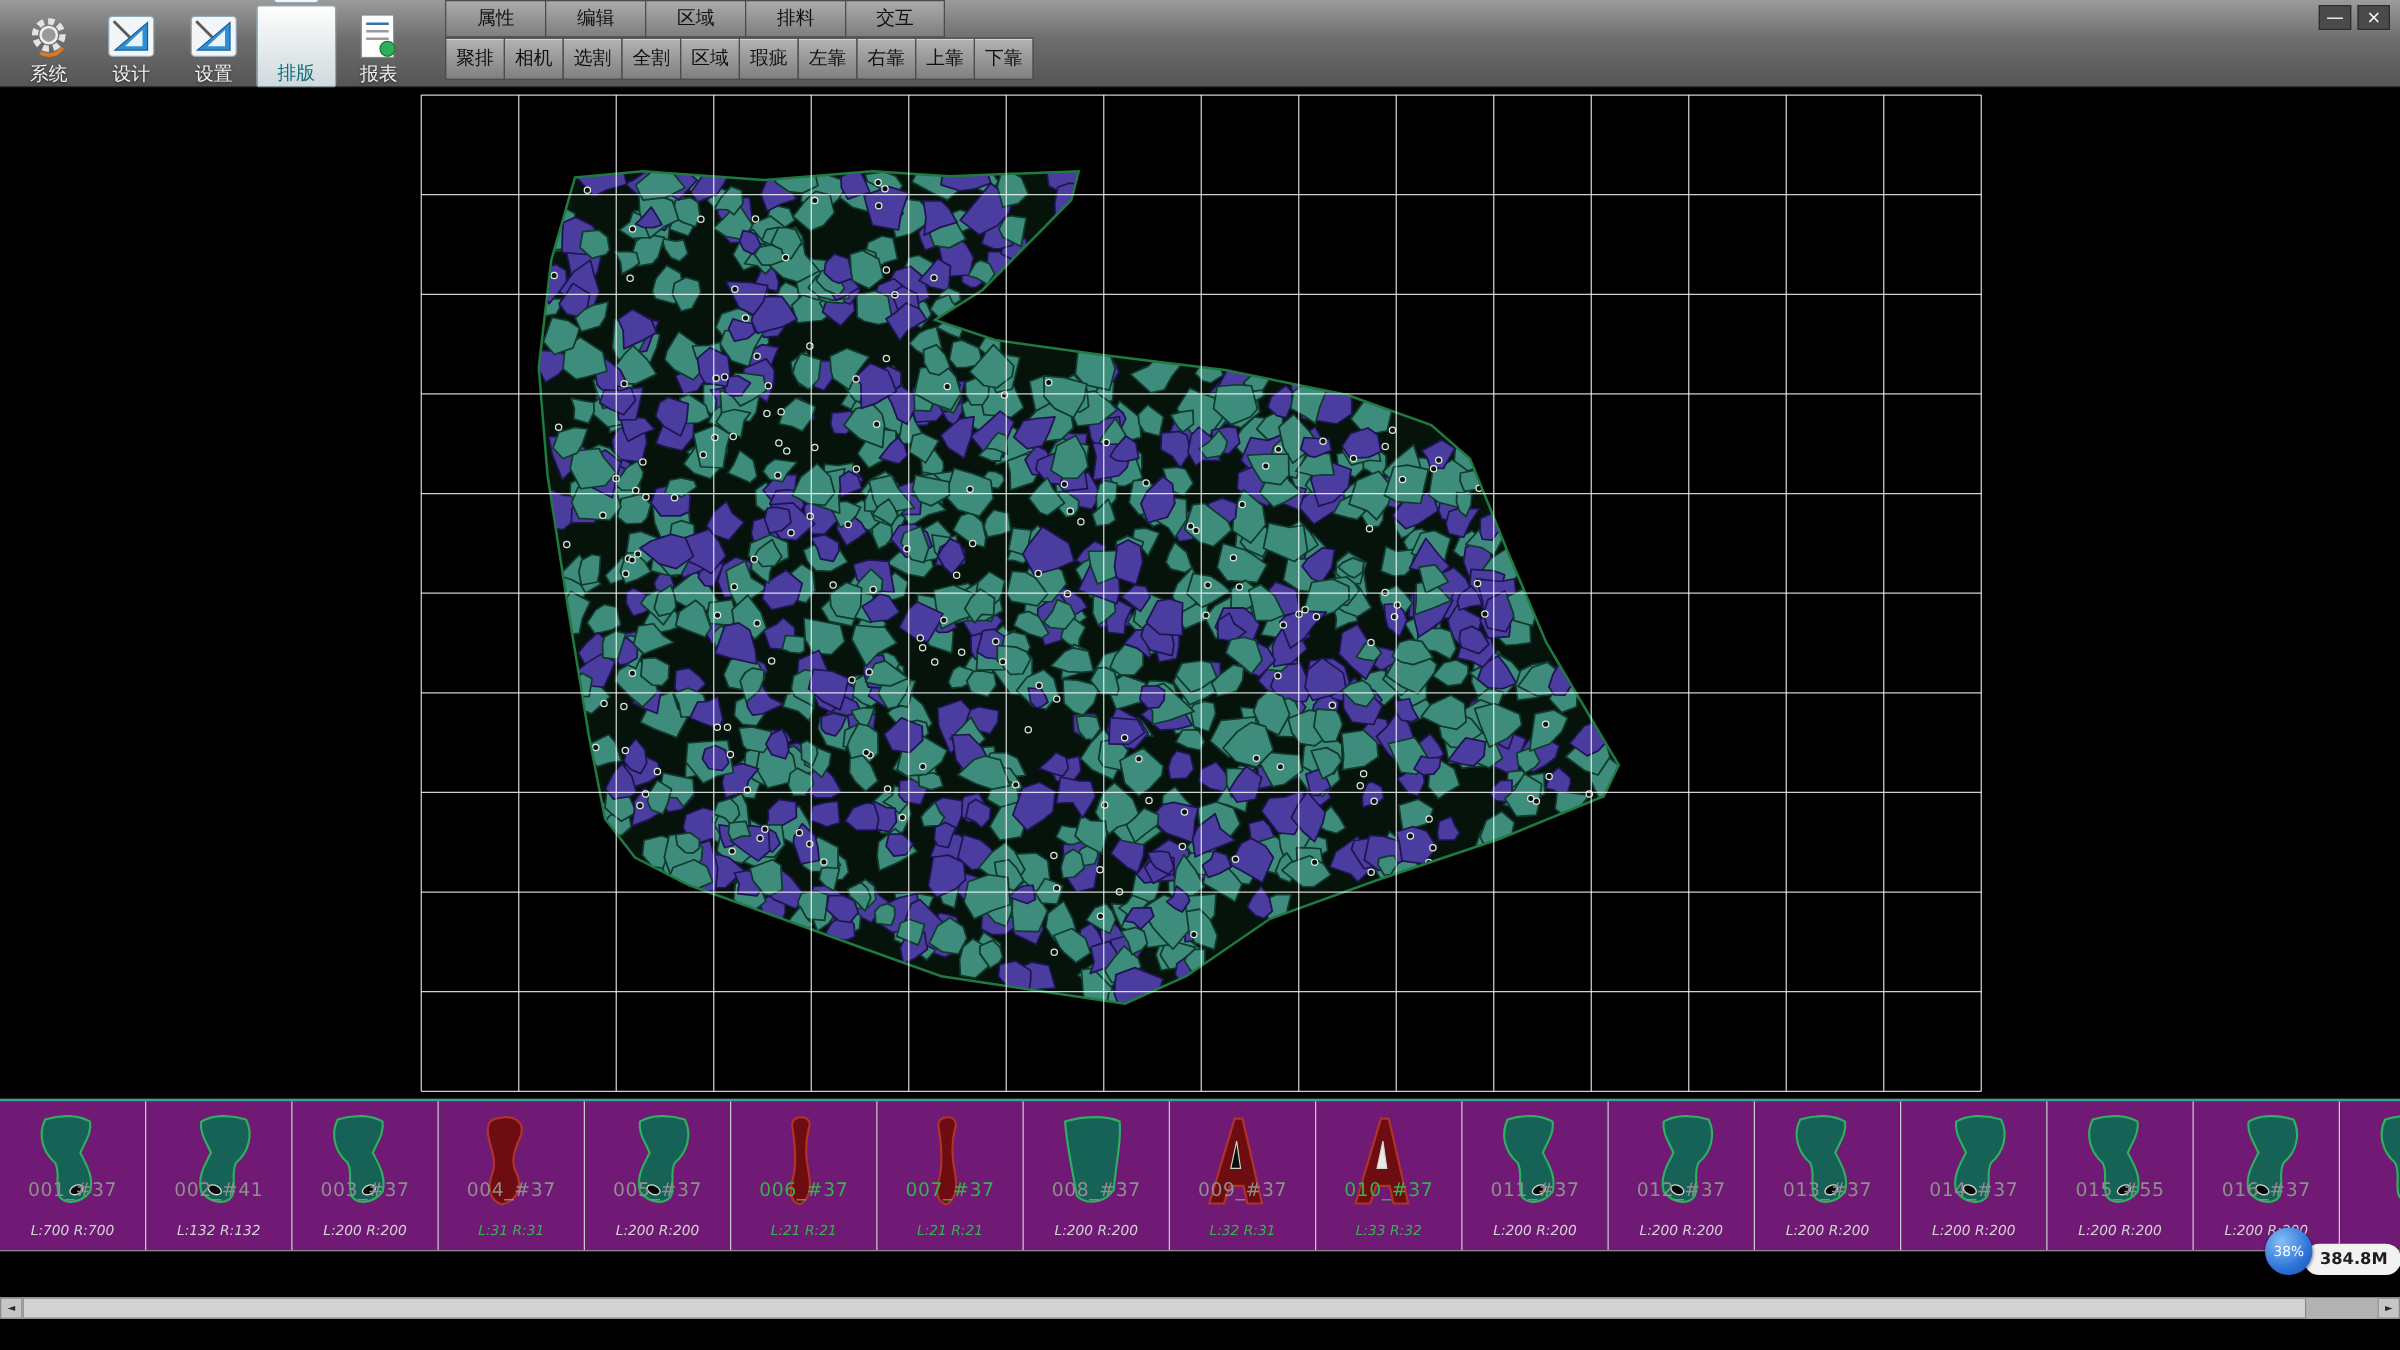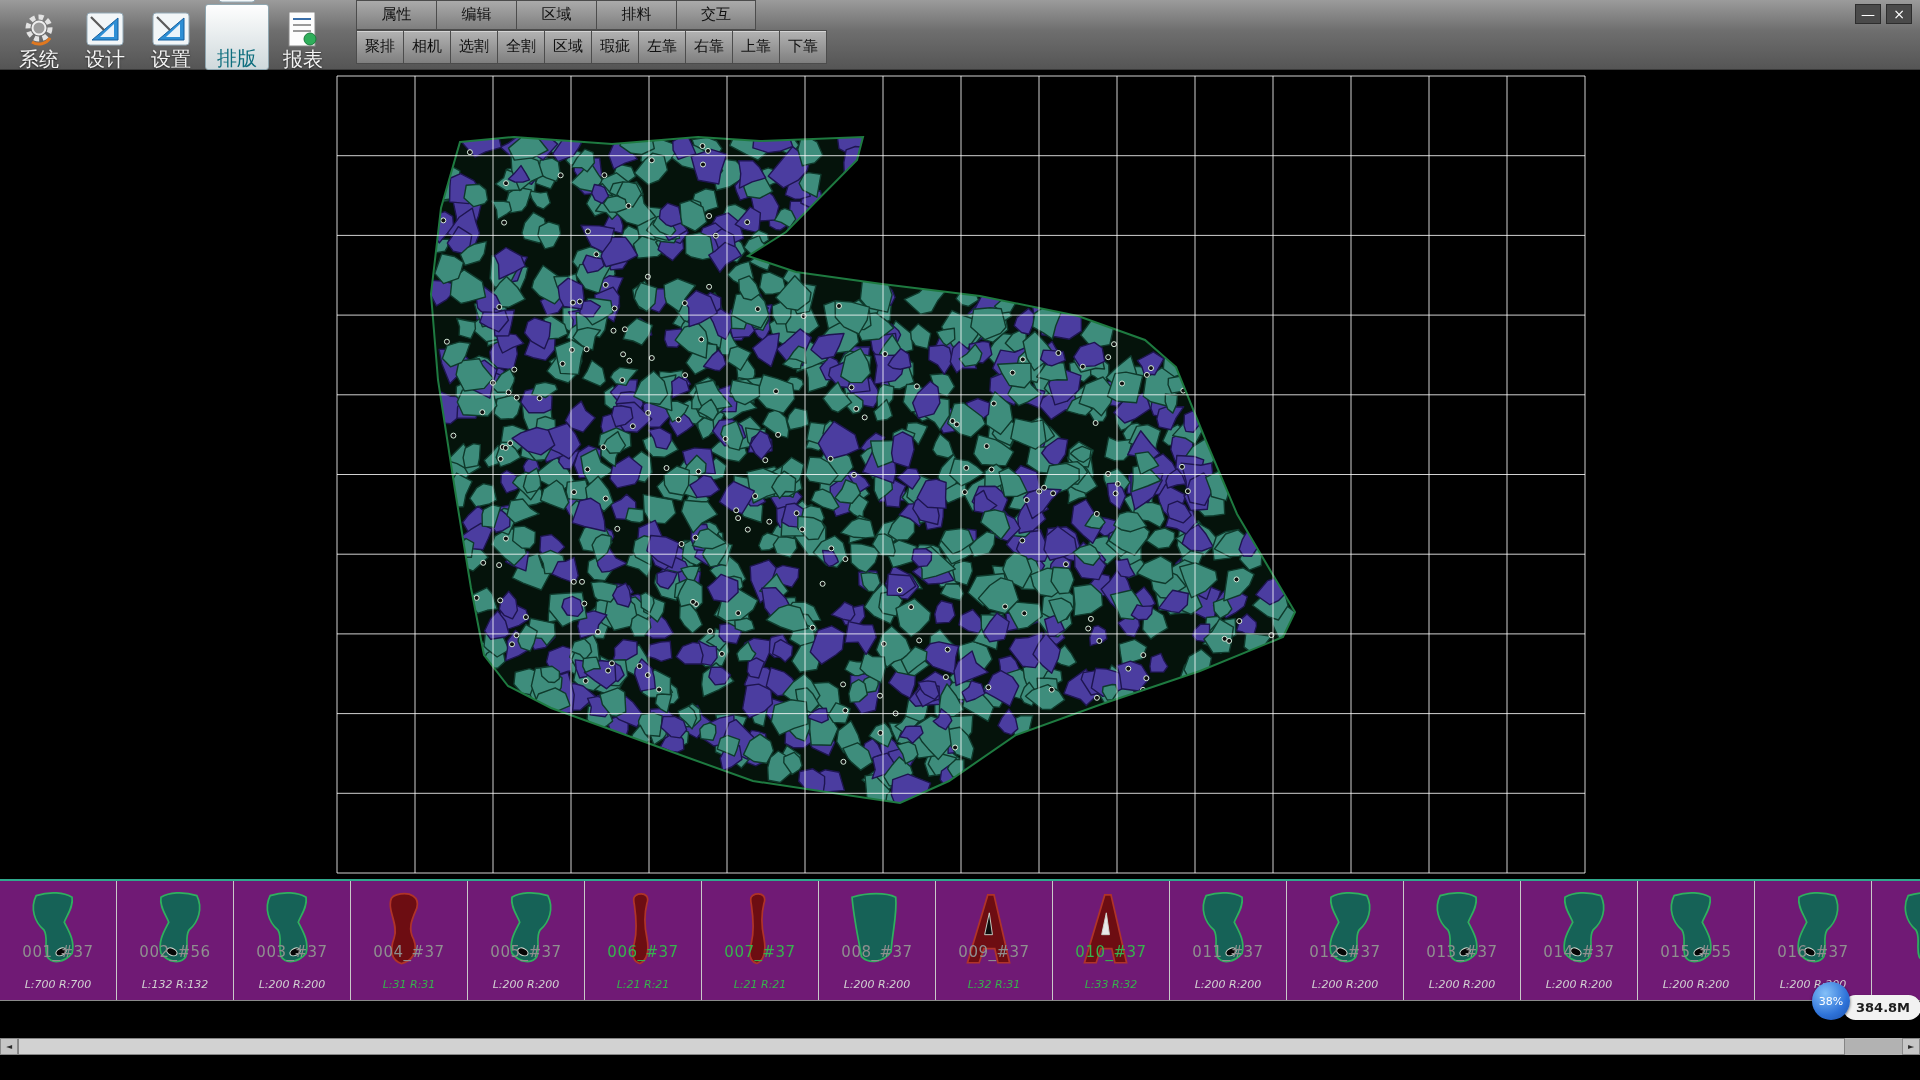--- a/index.html
+++ b/index.html
@@ -8,21 +8,21 @@
   #app { position:relative; width:1920px; height:1080px; background:#000; }
 
   
   .ribbon { position:absolute; top:0; left:0; width:1920px; height:70px;
             background:linear-gradient(#9b9b9b, #6e6e6e 45%, #555); display:flex;
             border-bottom:1px solid #3a3a3a; }
   .apps { display:flex; align-items:flex-end; padding:0 6px; height:70px; }
   .app { width:64px; height:66px; margin:0 1px; display:flex; flex-direction:column; align-items:center;
          justify-content:flex-end; padding-bottom:2px; cursor:pointer; border-radius:3px; }
   .app .icon { width:42px; height:42px; display:flex; align-items:center; justify-content:center; }
-  .app .label { font-size:20px; color:#f4f4f4; text-shadow:0 1px 2px #222; line-height:18px; }
+  .app .label { font-size:15px; color:#f4f4f4; text-shadow:0 1px 2px #222; line-height:18px; }
   .app.active { background:linear-gradient(#fefefe,#cfd9dc); border:1px solid #8fa6b0;gap:43px; }
   .app.active .label { color:#0e6e7e; text-shadow:none; }
 
   .menus { display:flex; flex-direction:column; margin-left:14px; }
   .tabs { display:flex; height:30px; }
   .tab { width:80px; border:1px solid #4c4c4c; border-right:none; background:linear-gradient(#ababab,#7e7e7e);
          color:#101010; font-size:15px; display:flex; align-items:center; justify-content:center; cursor:pointer; }
   .tab:last-child { border-right:1px solid #4c4c4c; }
   .tools { display:flex; height:40px; }
   .tool { height:34px; padding:0 8px; border:1px solid #4c4c4c; border-right:none;
@@ -1294,21 +1294,21 @@
           <ellipse cx="54" cy="78" rx="7" ry="4.5" transform="rotate(-25 54 78)" fill="#060606" stroke="#cfd8cf" stroke-width="1.4"></ellipse>
         </svg>
         <div class="nm">001_#37</div>
         <div class="lr">L:700 R:700</div>
       </div>
       <div class="cell">
         <svg width="78" height="96" viewBox="0 0 100 100">
           <path d="M78,6 C60,0 42,2 32,8 C30,20 38,30 42,40 C36,52 28,64 32,80 C42,92 58,94 64,84 C68,72 62,60 68,50 C80,40 86,22 78,6 Z" fill="#166257" stroke="#2fb05f" stroke-width="2.2"></path>
           <ellipse cx="46" cy="78" rx="7" ry="4.5" transform="rotate(25 46 78)" fill="#060606" stroke="#cfd8cf" stroke-width="1.4"></ellipse>
         </svg>
-        <div class="nm">002_#56</div>
+        <div class="nm">002_#41</div>
         <div class="lr">L:132 R:132</div>
       </div>
       <div class="cell">
         <svg width="78" height="96" viewBox="0 0 100 100">
           <path d="M22,6 C40,0 58,2 68,8 C70,20 62,30 58,40 C64,52 72,64 68,80 C58,92 42,94 36,84 C32,72 38,60 32,50 C20,40 14,22 22,6 Z" fill="#166257" stroke="#2fb05f" stroke-width="2.2"></path>
           <ellipse cx="54" cy="78" rx="7" ry="4.5" transform="rotate(-25 54 78)" fill="#060606" stroke="#cfd8cf" stroke-width="1.4"></ellipse>
         </svg>
         <div class="nm">003_#37</div>
         <div class="lr">L:200 R:200</div>
       </div>

